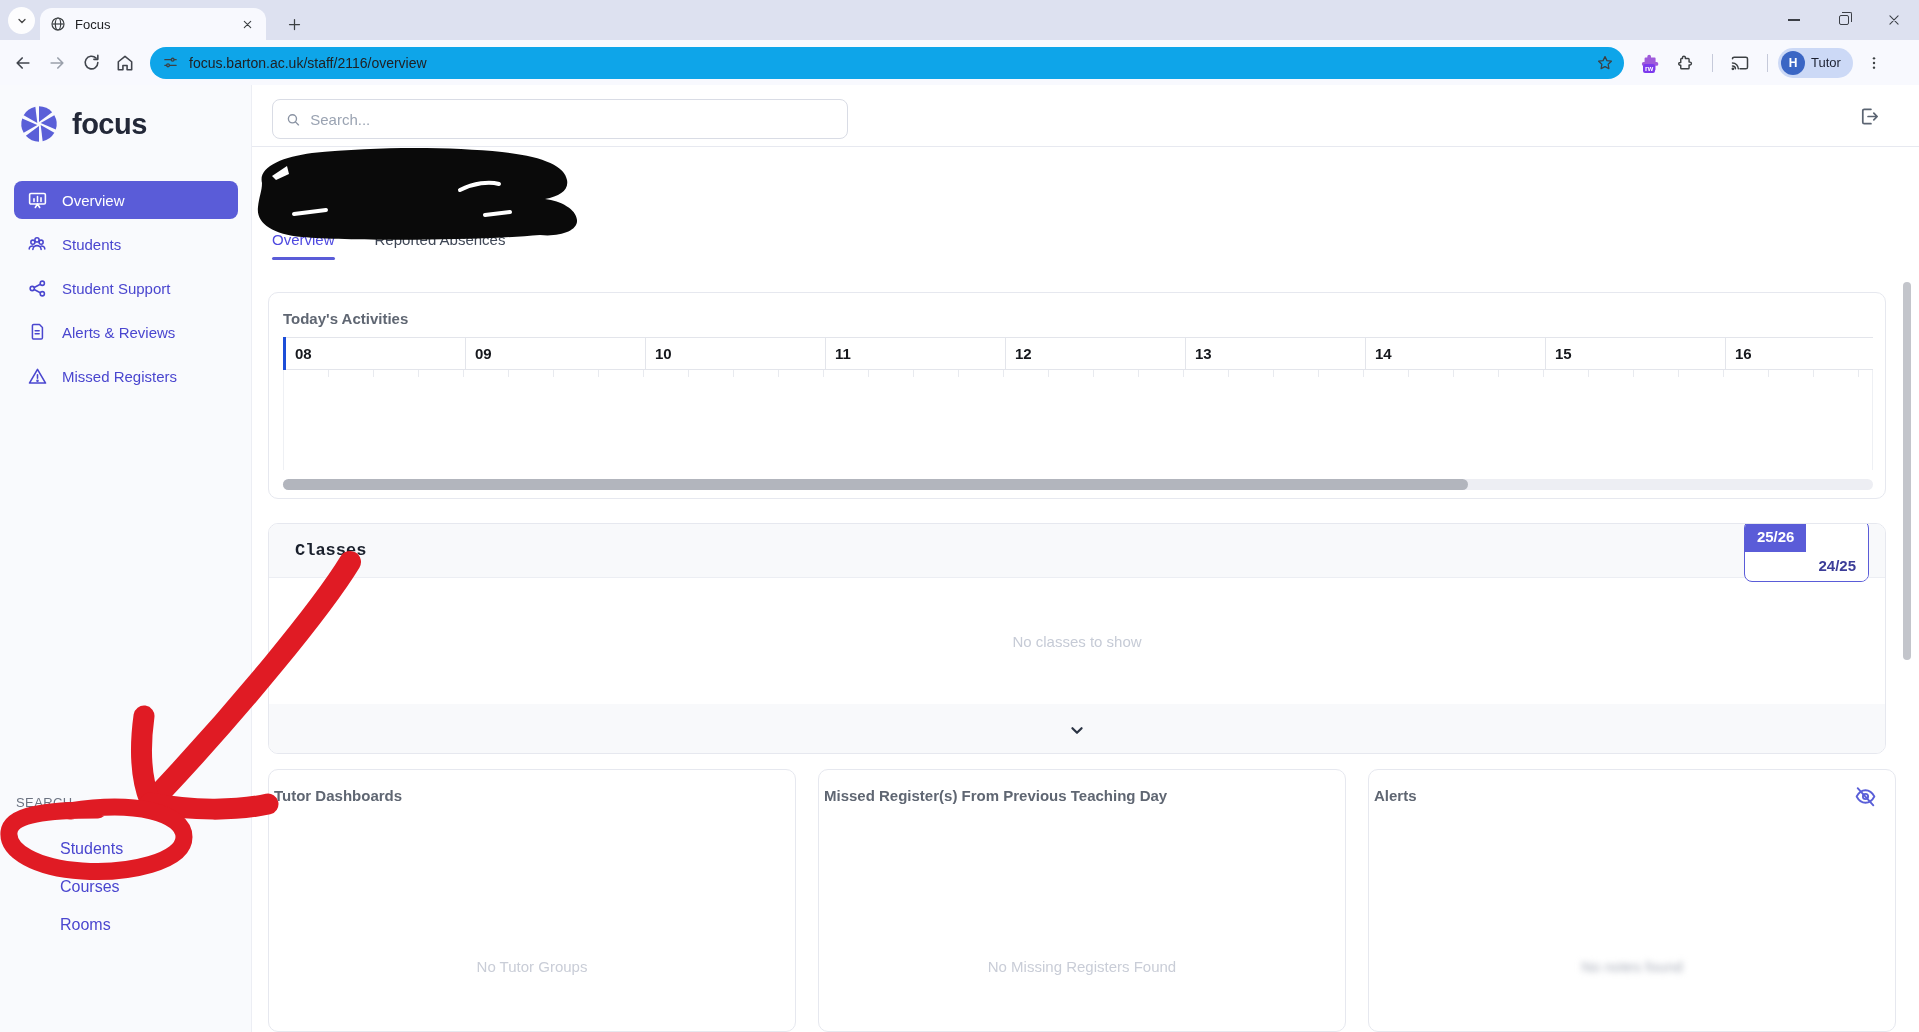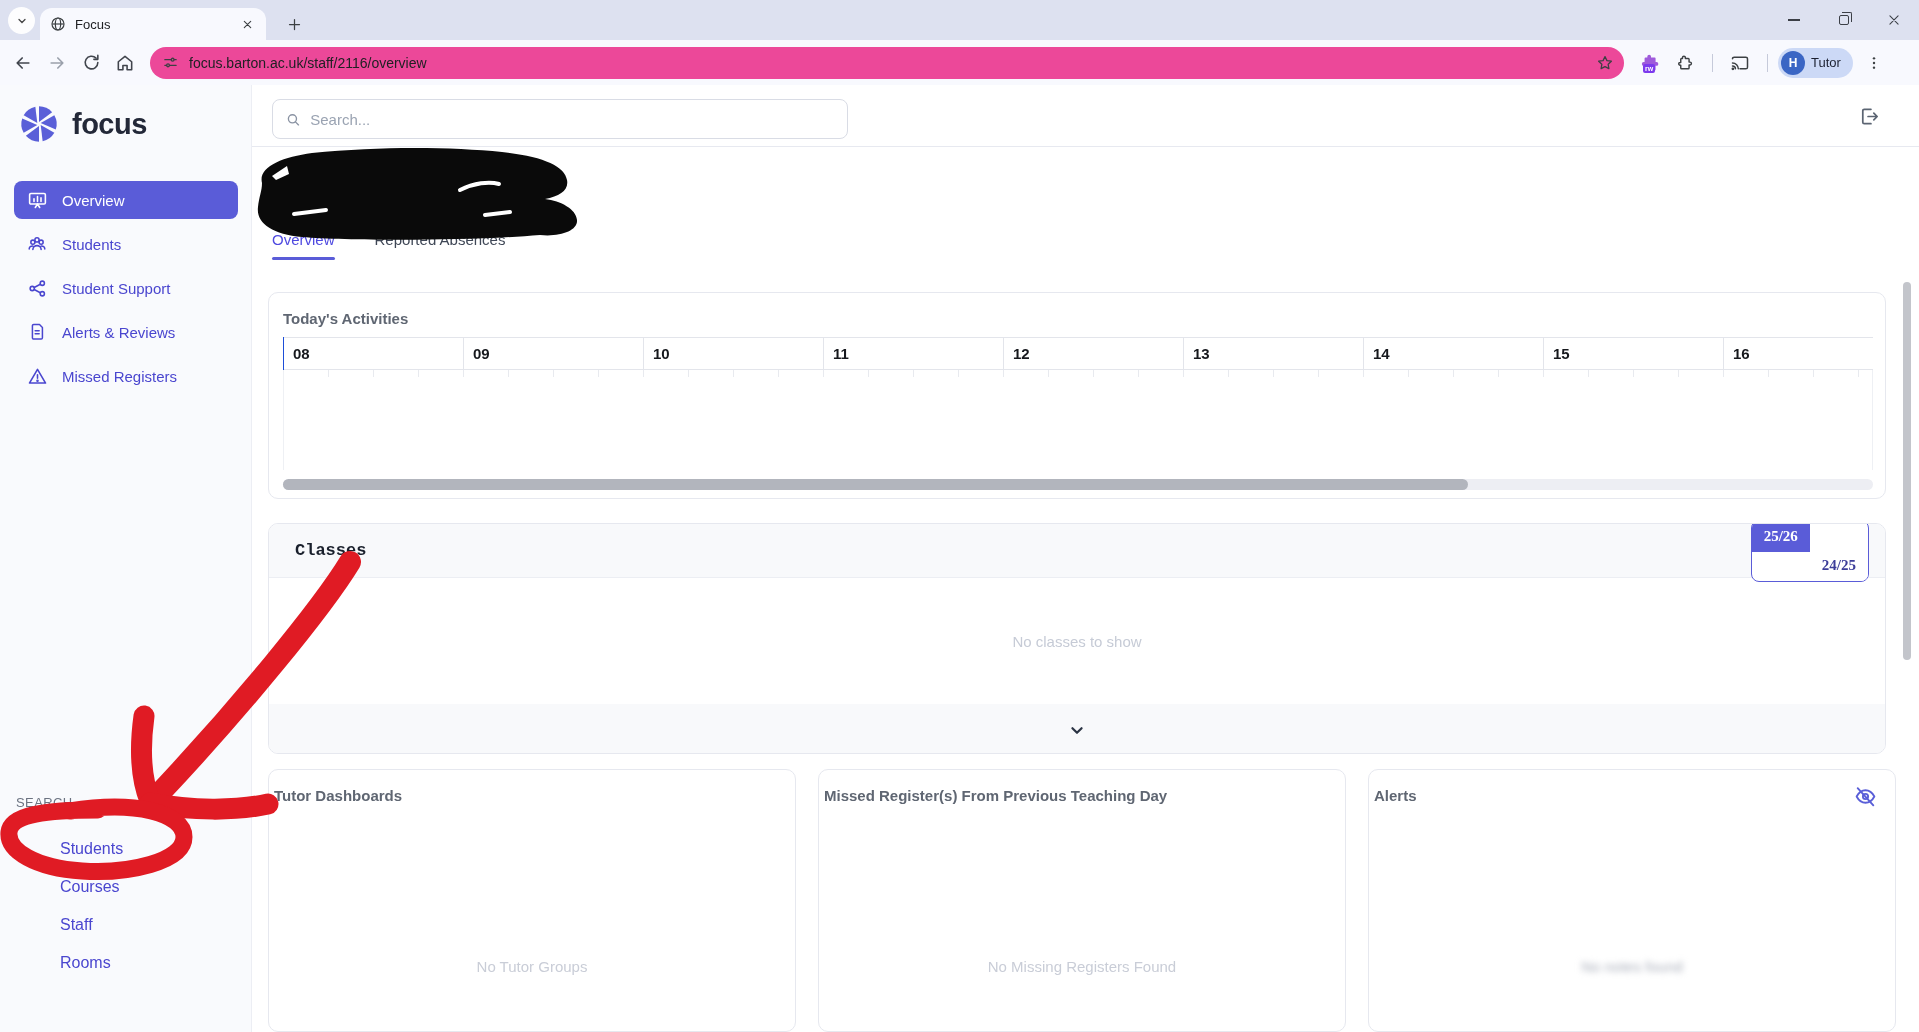--- a/index.html
+++ b/index.html
@@ -17,21 +17,21 @@
   .newtab-btn { position:absolute; left:280px; top:10px; width:28px; height:28px; display:flex; align-items:center; justify-content:center; color:#3c4043; }
   .win-controls { position:absolute; right:0; top:0; height:40px; display:flex; }
   .win-btn { width:50px; height:40px; display:flex; align-items:center; justify-content:center; color:#3b3f46; }
   .wm-min { width:12px; height:2px; background:#3b3f46; }
   .wm-max { width:10px; height:10px; border:1.5px solid #3b3f46; border-radius:2px; position:relative; }
   .wm-max::after { content:""; position:absolute; left:2px; top:-4px; width:9px; height:9px; border-top:1.5px solid #3b3f46; border-right:1.5px solid #3b3f46; border-radius:0 2px 0 0; }
 
   .toolbar { position:absolute; top:40px; left:0; width:1919px; height:45px; background:#f8f9fe; display:flex; align-items:center; }
   .tb-icon { width:34px; height:34px; display:flex; align-items:center; justify-content:center; color:#41454d; flex:0 0 auto; }
   .tb-icon.dim { color:#9aa0ab; }
-  .urlbar { margin-left:8px; width:1474px; height:32px; background:#ec4899; border-radius:16px; display:flex; align-items:center; padding:0 10px 0 12px; gap:10px; }
+  .urlbar { margin-left:8px; width:1474px; height:32px; background:#0ea5e9; border-radius:16px; display:flex; align-items:center; padding:0 10px 0 12px; gap:10px; }
   .url-text { flex:1; font-size:14px; color:#202124; }
   .ext-rw { width:22px; height:22px; margin-left:16px; position:relative; color:#9f5bdb; }
   .ext-rw .badge { position:absolute; left:3px; bottom:1px; background:#7c3aed; color:#fff; font-size:7px; font-weight:bold; padding:1px 2px; border-radius:2px; }
   .sep { width:1px; height:18px; background:#c6cada; margin:0 10px; }
   .profile-chip { height:30px; background:#ccd9f6; border-radius:15px; display:flex; align-items:center; padding:0 12px 0 3px; gap:6px; }
   .avatar { width:24px; height:24px; border-radius:50%; background:#3b66c4; color:#fff; font-size:12px; font-weight:bold; display:flex; align-items:center; justify-content:center; }
   .profile-label { font-size:13px; color:#1b2030; }
 
   
   .app { position:absolute; top:85px; left:0; width:1919px; height:947px; background:#fff; }
@@ -58,31 +58,31 @@
   .tabitem { font-size:15px; padding-bottom:12px; position:relative; }
   .tabitem.active { color:#4f4ae0; font-weight:500; }
   .tabitem.active::after { content:""; position:absolute; left:0; right:0; bottom:0; height:3.5px; background:#5a5cd8; border-radius:2px; }
   .tabitem.inactive { color:#3f4756; }
 
   .card { background:#fff; border:1px solid #e6e8ef; border-radius:10px; }
   .card-title { font-size:15px; font-weight:bold; color:#5f6672; }
 
   .activities { position:absolute; left:16px; top:207px; width:1618px; height:207px; }
   .activities .card-title { position:absolute; left:14px; top:17px; }
-  .timeline-head { position:absolute; left:14px; top:44px; width:1590px; height:33px; display:flex; overflow:hidden; border-left:1px solid #1d4ed8; }
+  .timeline-head { position:absolute; left:14px; top:44px; width:1590px; height:33px; display:flex; overflow:hidden; border-left:3px solid #1d4ed8; }
   .hour-cell { width:180px; flex:0 0 auto; border:1px solid #e3e5eb; border-left:none; display:flex; align-items:center; padding-left:9px; font-size:15px; font-weight:bold; color:#16181d; }
   .timeline-body { position:absolute; left:14px; top:77px; width:1590px; height:100px; border-left:1px solid #eef0f4; border-right:1px solid #eef0f4; }
   .timeline-ticks { height:7px; background:repeating-linear-gradient(90deg, transparent 0 44px, #e8eaef 44px 45px); }
   .h-scroll-track { position:absolute; left:14px; top:186px; width:1590px; height:11px; border-radius:6px; background:#edeef3; }
   .h-scroll-thumb { position:absolute; left:0; top:0; width:1185px; height:11px; border-radius:6px; background:#b2b5bd; }
 
   .classes { position:absolute; left:16px; top:438px; width:1618px; height:231px; overflow:hidden; }
   .classes-head { position:absolute; left:0; top:0; width:100%; height:54px; background:#f8f9fb; border-bottom:1px solid #eceef3; display:flex; align-items:center; padding:0 16px 0 26px; }
   .classes-title { font-size:17px; font-weight:bold; color:#1a202c;font-family:Liberation Mono, monospace; }
-  .year-toggle { margin-left:auto; display:flex; border:1.5px solid #5a5cd8; border-radius:8px; overflow:hidden; background:#fff;font-family:Liberation Serif, serif; }
+  .year-toggle { margin-left:auto; display:flex; border:1.5px solid #5a5cd8; border-radius:8px; overflow:hidden; background:#fff; }
   .year-btn { height:31px; padding:0 12px; display:flex; align-items:center; font-size:15px; font-weight:bold; }
   .year-btn.active { background:#5a5cd8; color:#fff; }
   .year-btn.inactive { background:#fff; color:#3c3d99;margin-top:29px; }
   .classes-body { position:absolute; left:0; top:54px; width:100%; height:126px; display:flex; align-items:center; justify-content:center; font-size:15px; color:#c6cbd6; }
   .classes-foot { position:absolute; left:0; top:180px; width:100%; height:51px; background:#f8f9fb; display:flex; align-items:center; justify-content:center; color:#2b3444; }
 
   .cards-row { position:absolute; left:16px; top:684px; width:1628px; height:263px; display:flex; gap:22px; }
   .mini-card { width:528px; height:263px; position:relative; }
   .mini-card .card-title { position:absolute; left:5px; top:17px; max-width:460px; }
   .mini-empty { position:absolute; left:0; top:148px; width:100%; text-align:center; font-size:15px; color:#c9cdd7;margin-top:40px; }
@@ -278,21 +278,20 @@
               </svg>
           </span>
           <span>Missed Registers</span>
         </div>
       </div>
 
       <div class="search-section">
         <div class="search-label">SEARCH</div>
         <a class="search-link">Students</a>
         <a class="search-link">Courses</a>
-        <a class="search-link">Staff</a>
         <a class="search-link">Rooms</a>
       </div>
     </div>
 
     <div class="main">
       <div class="main-header">
         <div class="search-box">
           <svg width="17" height="17" viewBox="0 0 24 24" fill="none" stroke="currentColor" stroke-width="2" stroke-linecap="round">
               <circle cx="11" cy="11" r="6"></circle>
               <path d="M15.5 15.5L20 20"></path>

